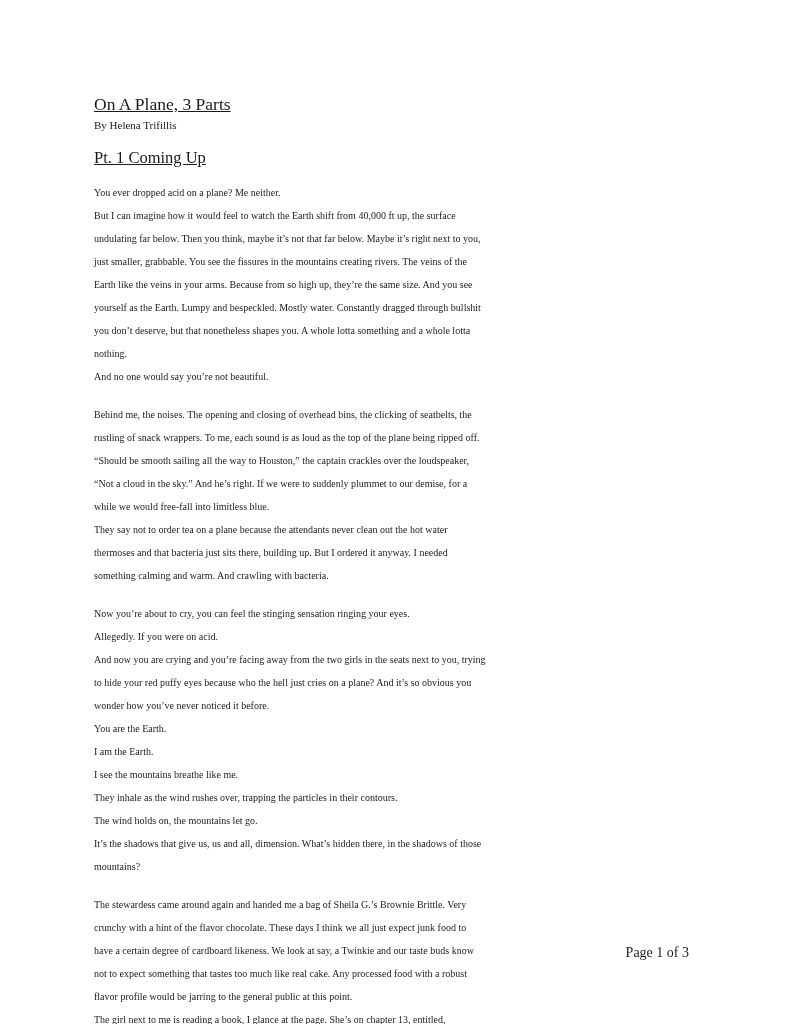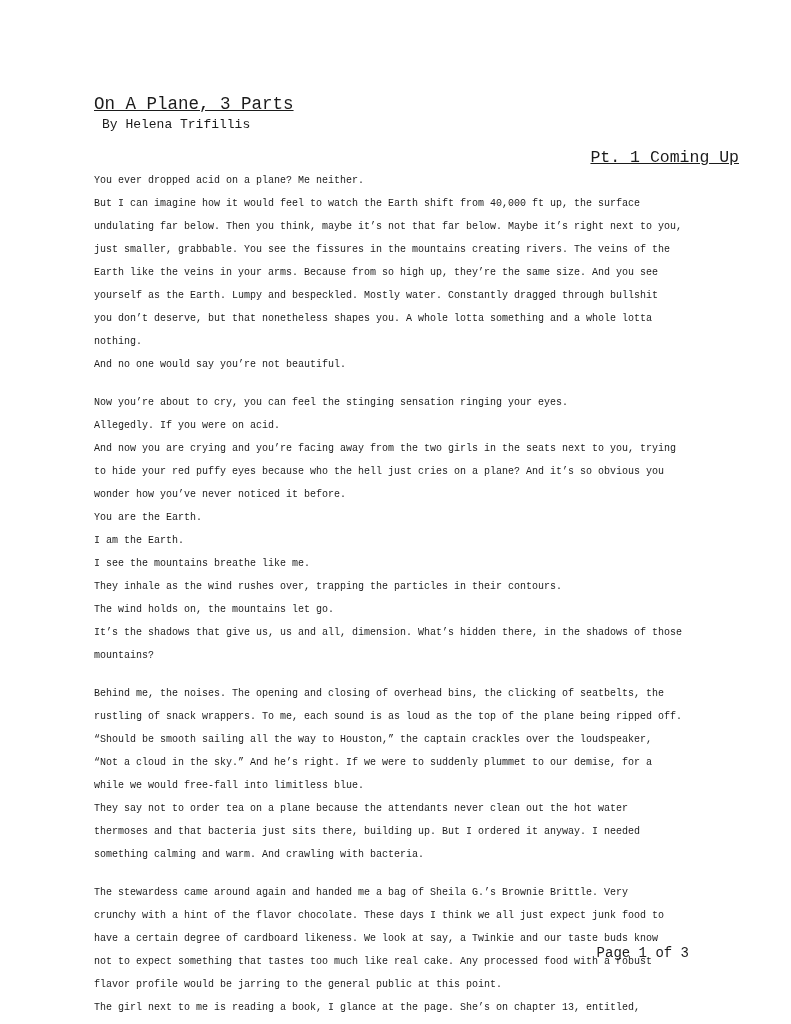--- a/index.html
+++ b/index.html
@@ -7,51 +7,50 @@
     margin: 0;
     padding: 0;
     background: #ffffff;
   }
   .page {
     position: relative;
     width: 791px;
     height: 1024px;
     background: #ffffff;
     overflow: hidden;
-    font-family: Liberation Mono, monospace;
+    font-family: Liberation Serif, serif;
     color: #1b1b1b;
   }
   .content {
     position: absolute;
     left: 94px;
     top: 93px;
     width: 645px;
   }
   .doc-title {
     font-size: 17.5px;
     line-height: 22px;
     font-weight: normal;
     text-decoration: underline;
     margin: 0 0 1px 0;
     white-space: nowrap;
   }
   .byline {
-    font-size: 13px;
+    font-size: 11px;
     line-height: 18px;
-    margin: 0 0 14px 8px;
+    margin: 0 0 14px 0;
     white-space: nowrap;
   }
   .section-heading {
     font-size: 16.5px;
     line-height: 19px;
     font-weight: normal;
     text-decoration: underline;
-    margin: 0 0 2px 0;
+    margin: 0 0 14px 0;
     white-space: nowrap;
-    text-align: right;
   }
   .paragraph {
     font-size: 10px;
     line-height: 23px;
     margin: 0 0 15px 0;
     white-space: pre-line;
   }
   .paragraph:last-child { margin-bottom: 8px; }
   .page-footer {
     position: absolute;
@@ -72,40 +71,40 @@
     <h2 class="section-heading">Pt. 1 Coming Up</h2>
     <div class="paragraph">You ever dropped acid on a plane? Me neither.
 But I can imagine how it would feel to watch the Earth shift from 40,000 ft up, the surface
 undulating far below. Then you think, maybe it’s not that far below. Maybe it’s right next to you,
 just smaller, grabbable. You see the fissures in the mountains creating rivers. The veins of the
 Earth like the veins in your arms. Because from so high up, they’re the same size. And you see
 yourself as the Earth. Lumpy and bespeckled. Mostly water. Constantly dragged through bullshit
 you don’t deserve, but that nonetheless shapes you. A whole lotta something and a whole lotta
 nothing.
 And no one would say you’re not beautiful.</div>
+    <div class="paragraph">Behind me, the noises. The opening and closing of overhead bins, the clicking of seatbelts, the
+rustling of snack wrappers. To me, each sound is as loud as the top of the plane being ripped off.
+“Should be smooth sailing all the way to Houston,” the captain crackles over the loudspeaker,
+“Not a cloud in the sky.” And he’s right. If we were to suddenly plummet to our demise, for a
+while we would free-fall into limitless blue.
+They say not to order tea on a plane because the attendants never clean out the hot water
+thermoses and that bacteria just sits there, building up. But I ordered it anyway. I needed
+something calming and warm. And crawling with bacteria.</div>
     <div class="paragraph">Now you’re about to cry, you can feel the stinging sensation ringing your eyes.
 Allegedly. If you were on acid.
 And now you are crying and you’re facing away from the two girls in the seats next to you, trying
 to hide your red puffy eyes because who the hell just cries on a plane? And it’s so obvious you
 wonder how you’ve never noticed it before.
 You are the Earth.
 I am the Earth.
 I see the mountains breathe like me.
 They inhale as the wind rushes over, trapping the particles in their contours.
 The wind holds on, the mountains let go.
 It’s the shadows that give us, us and all, dimension. What’s hidden there, in the shadows of those
 mountains?</div>
-    <div class="paragraph">Behind me, the noises. The opening and closing of overhead bins, the clicking of seatbelts, the
-rustling of snack wrappers. To me, each sound is as loud as the top of the plane being ripped off.
-“Should be smooth sailing all the way to Houston,” the captain crackles over the loudspeaker,
-“Not a cloud in the sky.” And he’s right. If we were to suddenly plummet to our demise, for a
-while we would free-fall into limitless blue.
-They say not to order tea on a plane because the attendants never clean out the hot water
-thermoses and that bacteria just sits there, building up. But I ordered it anyway. I needed
-something calming and warm. And crawling with bacteria.</div>
     <div class="paragraph">The stewardess came around again and handed me a bag of Sheila G.’s Brownie Brittle. Very
 crunchy with a hint of the flavor chocolate. These days I think we all just expect junk food to
 have a certain degree of cardboard likeness. We look at say, a Twinkie and our taste buds know
 not to expect something that tastes too much like real cake. Any processed food with a robust
 flavor profile would be jarring to the general public at this point.
 The girl next to me is reading a book, I glance at the page. She’s on chapter 13, entitled,
 “Feathers.” Funny how humans don’t have feathers or wings, yet here we are in this soaring tin
 can. Somehow doing it even better than the birds.
 Somehow we all take flight.</div>
   </div>

